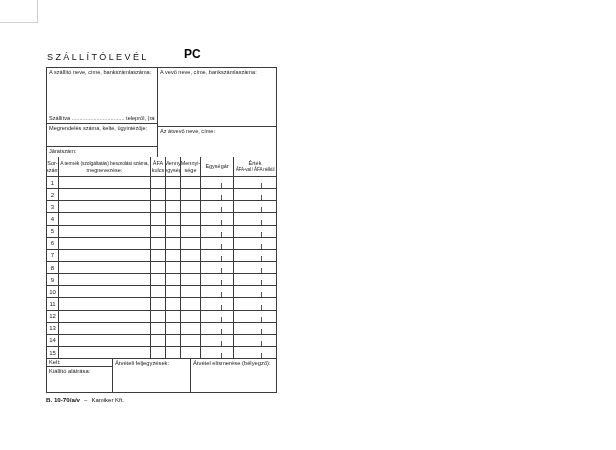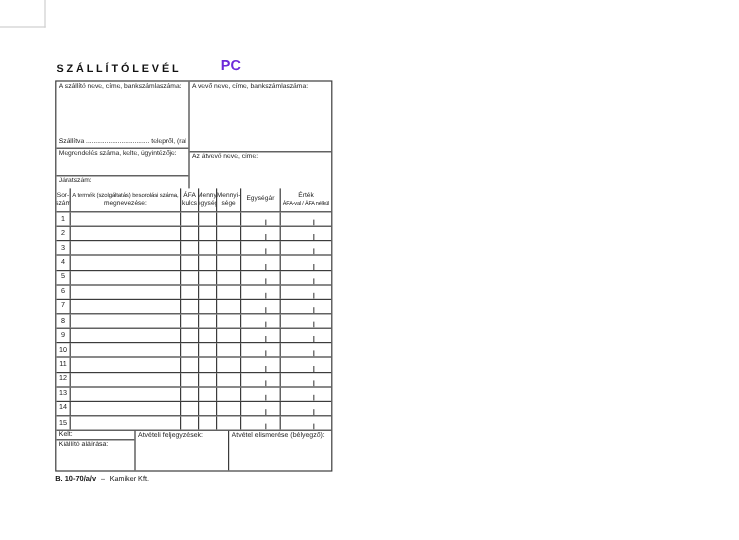--- a/index.html
+++ b/index.html
@@ -5,24 +5,24 @@
   * { box-sizing: border-box; margin: 0; padding: 0; }
   html,body { background:#fff; }
   body { font-family: "Liberation Sans", sans-serif; color:#1a1a1a; }
   .canvas { position:relative; width:616px; height:450px; background:#fff; overflow:hidden;
             outline:1px solid #ededed; }
 
   
   .corner-mark { position:absolute; left:0; top:0; width:38px; height:23px;
                  border-right:1px solid #cfcfcf; border-bottom:1px solid #cfcfcf; }
 
-  .form-title { position:absolute; left:47px; top:52px; font-size:9px; font-weight:bold;
+  .form-title { position:absolute; left:47px; top:52px; font-size:9px; font-weight:normal;
                 letter-spacing:2.4px; color:#111; white-space:nowrap; }
   .form-code  { position:absolute; left:184px; top:47px; font-size:12px; font-weight:bold;
-                color:#6d28d9; }
+                color:#000000; }
 
   .form { position:absolute; left:46px; top:67px; width:231px; height:326px;
           border:1px solid #3c3c3c; display:flex; flex-direction:column; background:#fff; }
   .lbl { font-size:5.6px; line-height:7px; color:#222; white-space:nowrap; overflow:hidden; }
 
   
   .top-grid { display:flex; height:89px; }
   .tg-left  { width:111px; border-right:1px solid #3c3c3c; display:flex; flex-direction:column; }
   .tg-right { flex:1; display:flex; flex-direction:column; }
   .cell-supplier { height:56px; border-bottom:1px solid #3c3c3c; display:flex;

